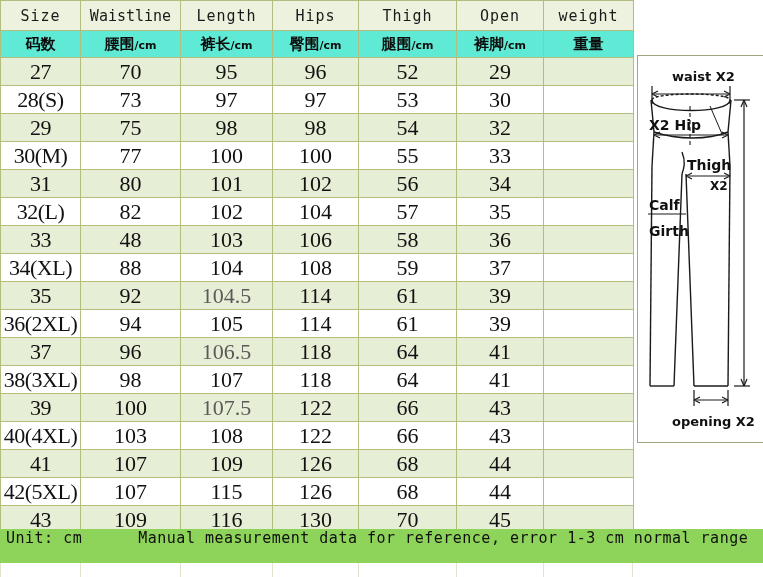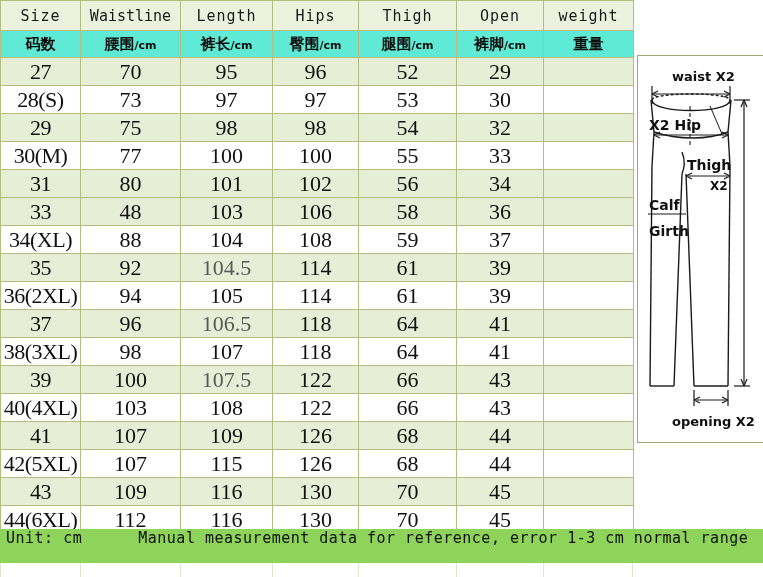--- a/index.html
+++ b/index.html
@@ -206,20 +206,29 @@
         </tr>
         <tr class="data alt" id="row-4">
           <td class="size-cell">31</td>
           <td>80</td>
           <td class="len-cell">101</td>
           <td class="hip-cell">102</td>
           <td>56</td>
           <td>34</td>
           <td class="blank"></td>
         </tr>
+        <tr class="data plain" id="row-5">
+          <td class="size-cell">32(L)</td>
+          <td>82</td>
+          <td class="len-cell">102</td>
+          <td class="hip-cell">104</td>
+          <td>57</td>
+          <td>35</td>
+          <td class="blank"></td>
+        </tr>
         <tr class="data alt" id="row-6">
           <td class="size-cell">33</td>
           <td>48</td>
           <td class="len-cell">103</td>
           <td class="hip-cell">106</td>
           <td>58</td>
           <td>36</td>
           <td class="blank"></td>
         </tr>
         <tr class="data plain" id="row-7">

